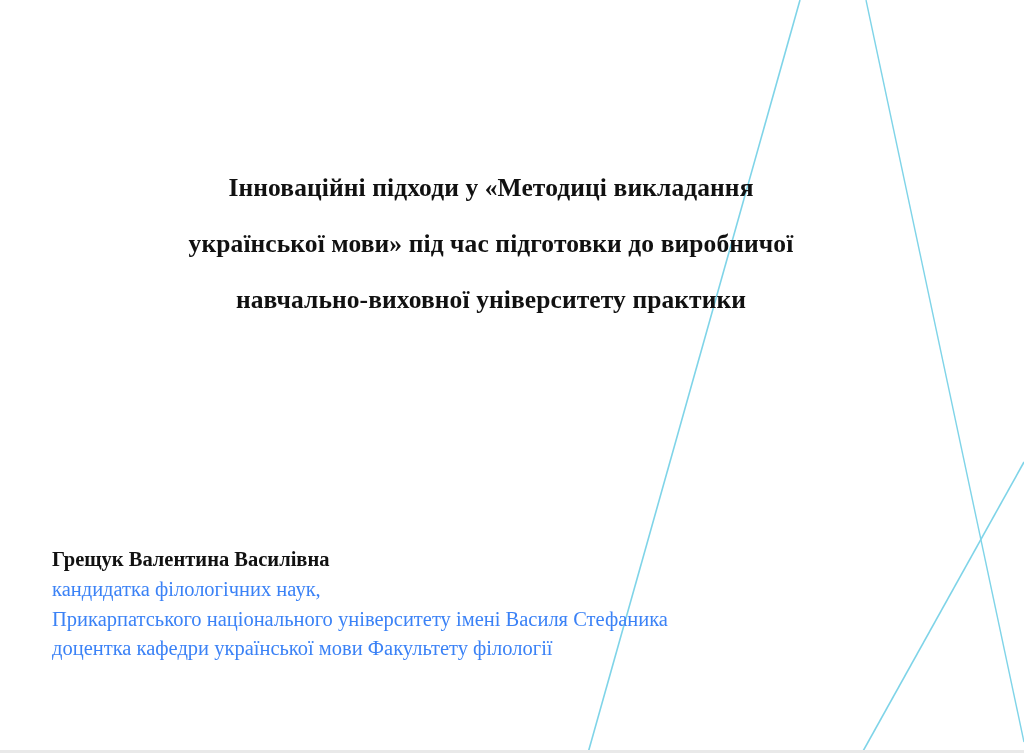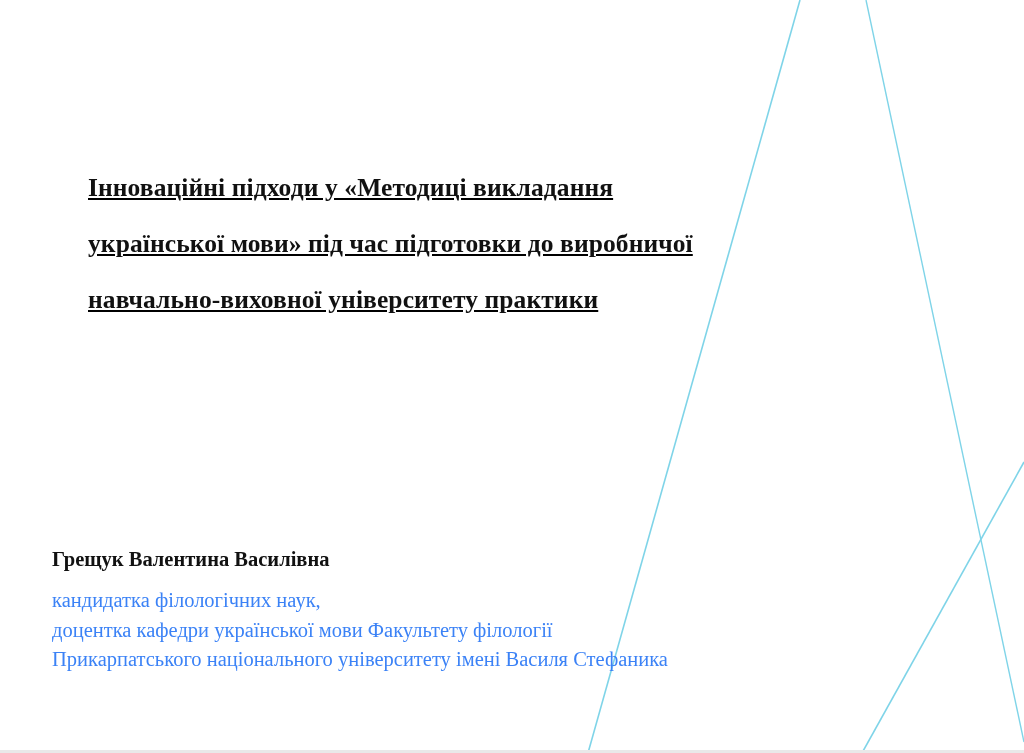--- a/index.html
+++ b/index.html
@@ -24,25 +24,24 @@
   .slide-border-bottom {
     position: absolute;
     left: 0;
     right: 0;
     bottom: 0;
     height: 3px;
     background: #e9e9e9;
   }
   .title-block {
     position: absolute;
-    left: 88px;
+    left: 96px;
     top: 160px;
     width: 790px;
-    text-align: left;
-    text-decoration: underline;
+    text-align: center;
   }
   .title-line {
     font-family: "Liberation Serif", serif;
     font-size: 25.5px;
     font-weight: bold;
     color: #111111;
     line-height: 56px;
     letter-spacing: 0.1px;
     white-space: nowrap;
   }
@@ -51,21 +50,21 @@
     left: 52px;
     top: 545px;
     width: 840px;
   }
   .author-name {
     font-family: "Liberation Serif", serif;
     font-size: 20.5px;
     font-weight: bold;
     color: #111111;
     line-height: 29px;
-    margin-bottom: 12px;
+    margin-bottom: 1px;
   }
   .author-line {
     font-family: "Liberation Serif", serif;
     font-size: 20.5px;
     font-weight: normal;
     color: #3b82f6;
     line-height: 29.5px;
   }
 </style>
 </head>
@@ -81,18 +80,18 @@
 
   <div class="title-block">
     <div class="title-line">Інноваційні підходи у «Методиці викладання</div>
     <div class="title-line">української мови» під час підготовки до виробничої</div>
     <div class="title-line">навчально-виховної університету практики</div>
   </div>
 
   <div class="author-block">
     <div class="author-name">Грещук Валентина Василівна</div>
     <div class="author-line">кандидатка філологічних наук,</div>
+    <div class="author-line">Прикарпатського національного університету імені Василя Стефаника</div>
     <div class="author-line">доцентка кафедри української мови Факультету філології</div>
-    <div class="author-line">Прикарпатського національного університету імені Василя Стефаника</div>
   </div>
 
   <div class="slide-border-bottom"></div>
 </div>
 
 </body></html>

